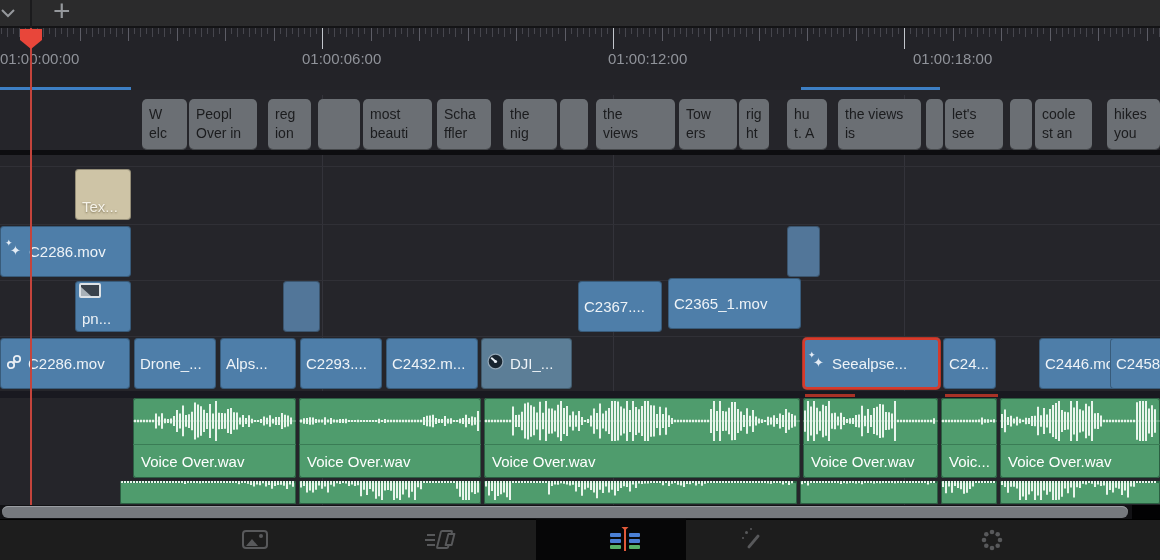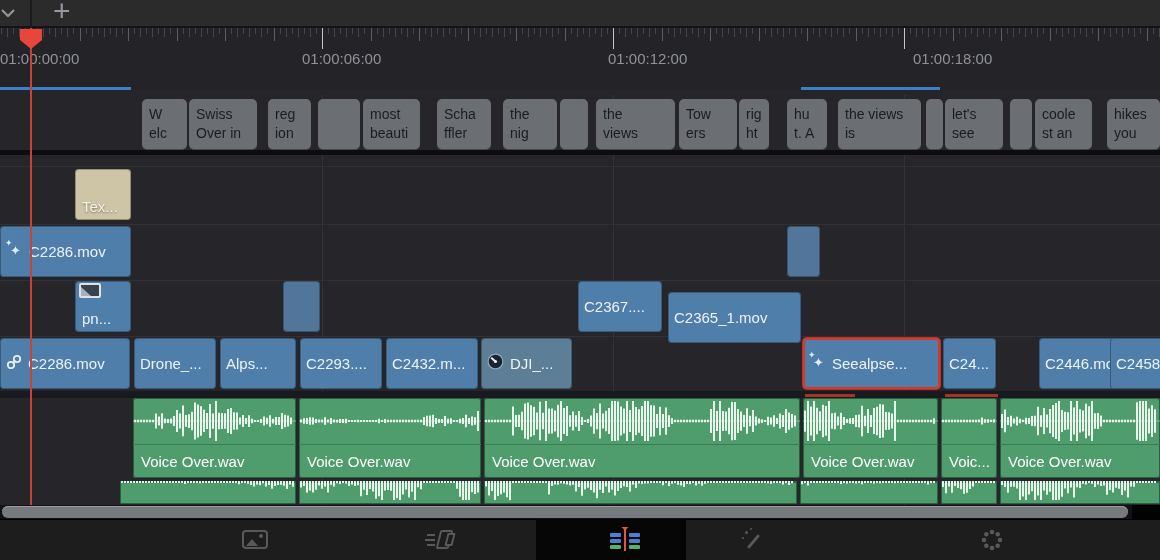--- a/index.html
+++ b/index.html
@@ -285,29 +285,29 @@
       <div class="selbar" style="left: 801px; width: 139px;"></div>
       <div class="sepA"></div>
       <div class="bandAudio"></div>
       <div class="redmark" style="left: 805px; width: 50px;"></div>
       <div class="redmark" style="left: 945px; width: 53px;"></div>
       <div class="sub" style="left: 142px; width: 45px;">
         <div>W</div>
         <div>elc</div>
       </div>
       <div class="sub" style="left: 189px; width: 68px;">
-        <div>Swiss</div>
+        <div>Peopl</div>
         <div>Over in</div>
       </div>
       <div class="sub" style="left: 268px; width: 43px;">
         <div>reg</div>
         <div>ion</div>
       </div>
       <div class="sub" style="left: 318px; width: 42px;"></div>
-      <div class="sub" style="left: 363px; width: 57px;">
+      <div class="sub" style="left: 363px; width: 69px;">
         <div>most</div>
         <div>beauti</div>
       </div>
       <div class="sub" style="left: 437px; width: 54px;">
         <div>Scha</div>
         <div>ffler</div>
       </div>
       <div class="sub" style="left: 503px; width: 54px;">
         <div>the</div>
         <div>nig</div>
@@ -358,21 +358,21 @@
       <div class="vclip bottomlbl" style="left: 75px; top: 281px; width: 56px;">
         <span class="imgicon">
           <i></i>
         </span>
         <span class="lbl">pn...</span>
       </div>
       <div class="vclip empty" style="left: 283px; top: 281px; width: 37px;"></div>
       <div class="vclip" style="left: 578px; top: 281px; width: 84px;">
         <span class="lbl">C2367....</span>
       </div>
-      <div class="vclip" style="left: 668px; top: 292px; width: 133px;">
+      <div class="vclip" style="left: 668px; top: 278px; width: 133px;">
         <span class="lbl">C2365_1.mov</span>
       </div>
       <div class="vclip" style="left: 0px; top: 338px; width: 130px;">
         <span><svg width="16" height="16" viewBox="0 0 16 16" fill="none" stroke="#e8eef4" stroke-width="1.8">
             <circle cx="5" cy="11" r="3.2"></circle>
             <circle cx="11" cy="5" r="3.2"></circle>
             <path d="M6.5 9.5 L9.5 6.5"></path>
           </svg></span>
         <span class="lbl">C2286.mov</span>
       </div>

